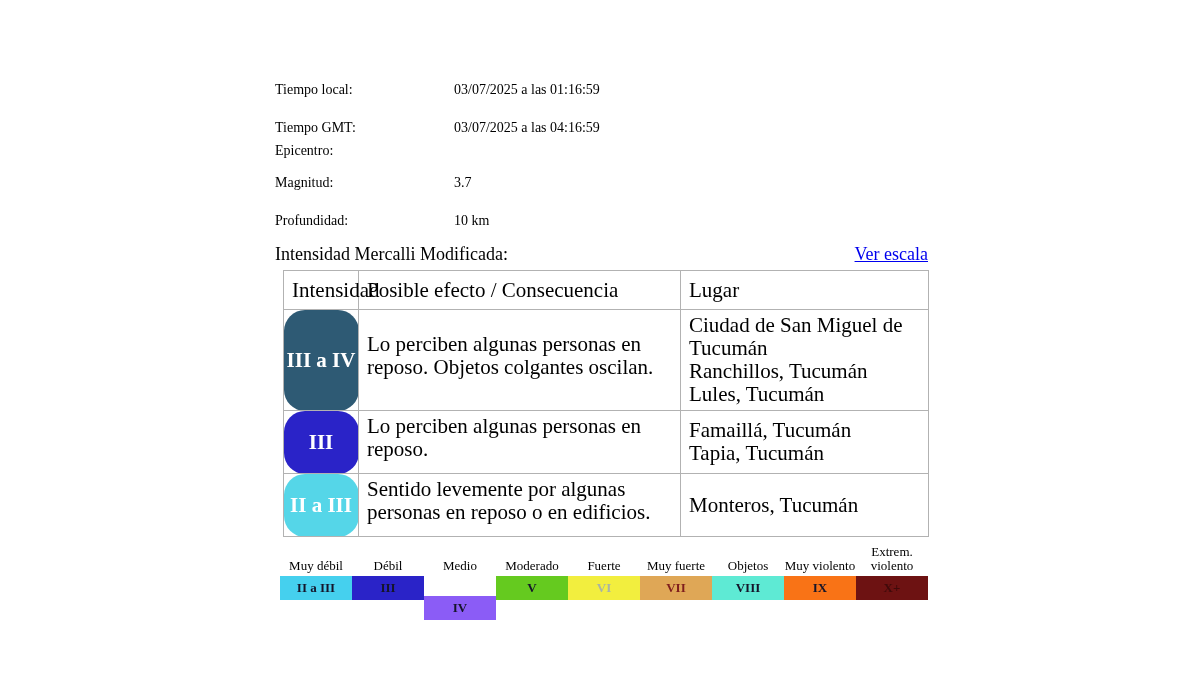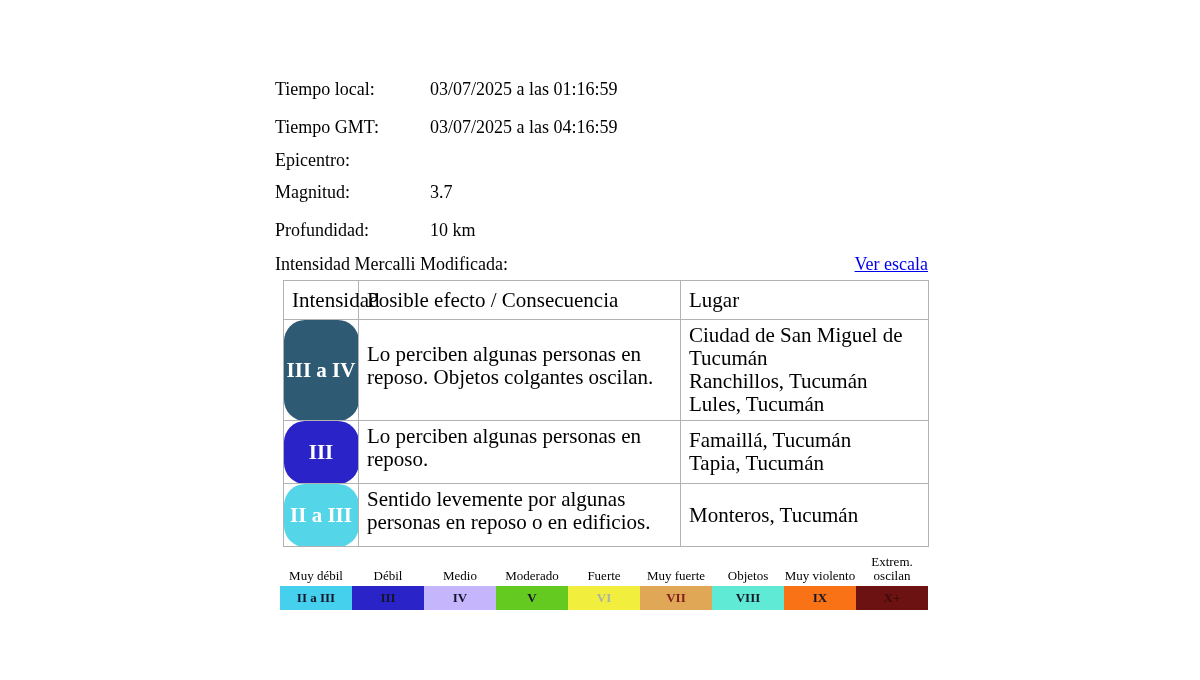--- a/index.html
+++ b/index.html
@@ -9,25 +9,25 @@
     font-family: "Liberation Serif", "DejaVu Serif", serif;
     color: #000000;
     overflow: hidden;
   }
   .content {
     position: absolute;
     left: 275px; top: 78px;
     width: 653px;
   }
   
-  .info-row { display: flex; line-height: 23px; font-size: 18px; }
+  .info-row { display: flex; line-height: 23px; font-size: 14px; gap: 24px; }
   .info-row .lbl { width: 155px; flex: 0 0 155px; }
   .info-row .val { flex: 1; max-width: 480px; }
   .mb15 { margin-bottom: 15px; }
-  .mb10 { margin-bottom: 10px; }
+  .mb10 { }
   .mb9  { margin-bottom: 9px; }
   .mb11 { margin-bottom: 11px; }
   .bold { font-weight: bold; }
 
   
   .mercalli-row {
     display: flex; justify-content: space-between;
     font-size: 18px; line-height: 23px;
     margin-bottom: 4px;
     text-align: center;
@@ -160,26 +160,26 @@
   <div class="scale">
     <div class="scale-labels">
       <div class="scale-label">Muy débil</div>
       <div class="scale-label">Débil</div>
       <div class="scale-label">Medio</div>
       <div class="scale-label">Moderado</div>
       <div class="scale-label">Fuerte</div>
       <div class="scale-label">Muy fuerte</div>
       <div class="scale-label">Objetos</div>
       <div class="scale-label">Muy violento</div>
-      <div class="scale-label">Extrem. oscilan</div>
+      <div class="scale-label">Extrem. violento</div>
     </div>
     <div class="scale-bar">
       <div class="scale-cell" style="background-color: rgb(69, 208, 238); color: rgb(21, 21, 42);">II a III</div>
       <div class="scale-cell" style="background-color: rgb(42, 35, 200); color: rgb(21, 21, 42);">III</div>
-      <div class="scale-cell" style="background-color: #c4b5fd; color: rgb(21, 21, 42);">IV</div>
+      <div class="scale-cell" style="background-color: #8b5cf6; color: rgb(21, 21, 42); margin-top: 20px;">IV</div>
       <div class="scale-cell" style="background-color: rgb(101, 202, 31); color: rgb(21, 21, 42);">V</div>
       <div class="scale-cell" style="background-color: rgb(242, 238, 62); color: rgb(169, 180, 164);">VI</div>
       <div class="scale-cell" style="background-color: rgb(223, 167, 86); color: #7f1d1d;">VII</div>
       <div class="scale-cell" style="background-color: #5eead4; color: rgb(21, 21, 42);">VIII</div>
       <div class="scale-cell" style="background-color: #f97316; color: rgb(21, 21, 42);">IX</div>
       <div class="scale-cell" style="background-color: rgb(109, 18, 18); color: rgb(64, 10, 10);">X+</div>
     </div>
   </div>
 
 </div>

